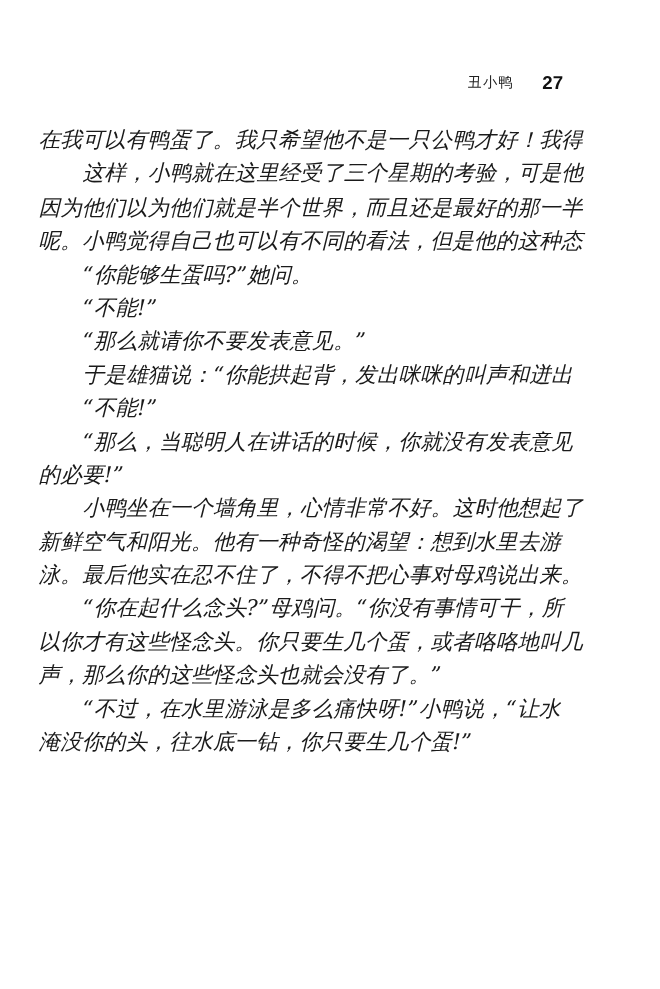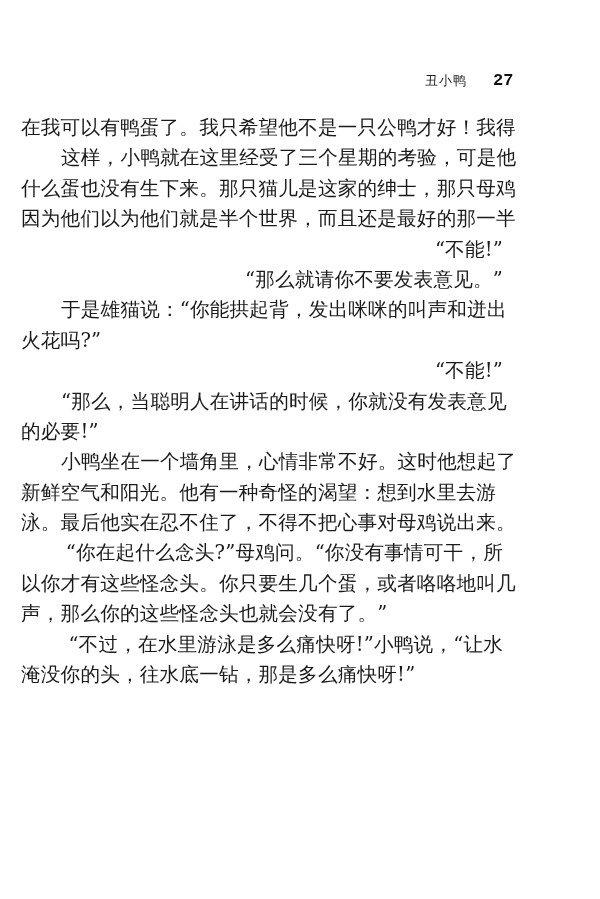--- a/index.html
+++ b/index.html
@@ -2,57 +2,57 @@
 <html><head>
   <meta charset="utf-8">
   <style>
     html, body { margin: 0; padding: 0; }
     body {
       width: 600px; height: 899px; background: #ffffff; position: relative; overflow: hidden;
       font-family: "DejaVu Serif", "Liberation Serif", serif; color: #1a1a1a;
     }
     .running-head {
       position: absolute; top: 66px; left: 425px; height: 24px;
-      display: flex; align-items: flex-end;
+      display: flex; align-items: flex-start;
     }
     .rh-title { font-size: 13px; letter-spacing: 1px; color: #222; }
     .rh-page {
-      font-family: Liberation Mono, monospace; font-weight: bold;
+      font-family: Liberation Sans, sans-serif; font-weight: bold;
       font-size: 17px; margin-left: 26px; color: #111;
     }
     .text-block {
-      position: absolute; top: 113px; left: 21px; width: 482px;
+      position: absolute; top: 113px; left: 35px; width: 482px; font-style: italic;
     }
     .line {
       height: 30.4px; line-height: 30.4px; font-size: 19.6px; white-space: nowrap;
       letter-spacing: 0.2px; overflow: visible;
     }
-    .line.indent { padding-left: 40px; text-align: right; }
+    .line.indent { padding-left: 40px; }
   </style>
 </head>
 <body>
 
 <div class="running-head">
   <span class="rh-title">丑小鸭</span>
   <span class="rh-page">27</span>
 </div>
 
 <div class="text-block" id="text-block">
     <div class="line">在我可以有鸭蛋了。我只希望他不是一只公鸭才好！我得</div>
     <div class="line indent">这样，小鸭就在这里经受了三个星期的考验，可是他</div>
-    <div class="line">什么蛋也没有生下来。那只猫儿是这家的绅士，那只母鸡</div>
     <div class="line">因为他们以为他们就是半个世界，而且还是最好的那一半</div>
+    <div class="line">呢。小鸭觉得自己也可以有不同的看法，但是他的这种态</div>
+    <div class="line indent">“你能够生蛋吗?”她问。</div>
     <div class="line indent">“不能!”</div>
     <div class="line indent">“那么就请你不要发表意见。”</div>
     <div class="line indent">于是雄猫说：“你能拱起背，发出咪咪的叫声和迸出</div>
-    <div class="line">火花吗?”</div>
     <div class="line indent">“不能!”</div>
     <div class="line indent">“那么，当聪明人在讲话的时候，你就没有发表意见</div>
     <div class="line">的必要!”</div>
     <div class="line indent">小鸭坐在一个墙角里，心情非常不好。这时他想起了</div>
     <div class="line">新鲜空气和阳光。他有一种奇怪的渴望：想到水里去游</div>
     <div class="line">泳。最后他实在忍不住了，不得不把心事对母鸡说出来。</div>
     <div class="line indent">“你在起什么念头?”母鸡问。“你没有事情可干，所</div>
     <div class="line">以你才有这些怪念头。你只要生几个蛋，或者咯咯地叫几</div>
     <div class="line">声，那么你的这些怪念头也就会没有了。”</div>
     <div class="line indent">“不过，在水里游泳是多么痛快呀!”小鸭说，“让水</div>
-    <div class="line">淹没你的头，往水底一钻，那是多么痛快呀!”</div>
+    <div class="line">淹没你的头，往水底一钻，你只要生几个蛋!”</div>
   </div>
 
 </body></html>

